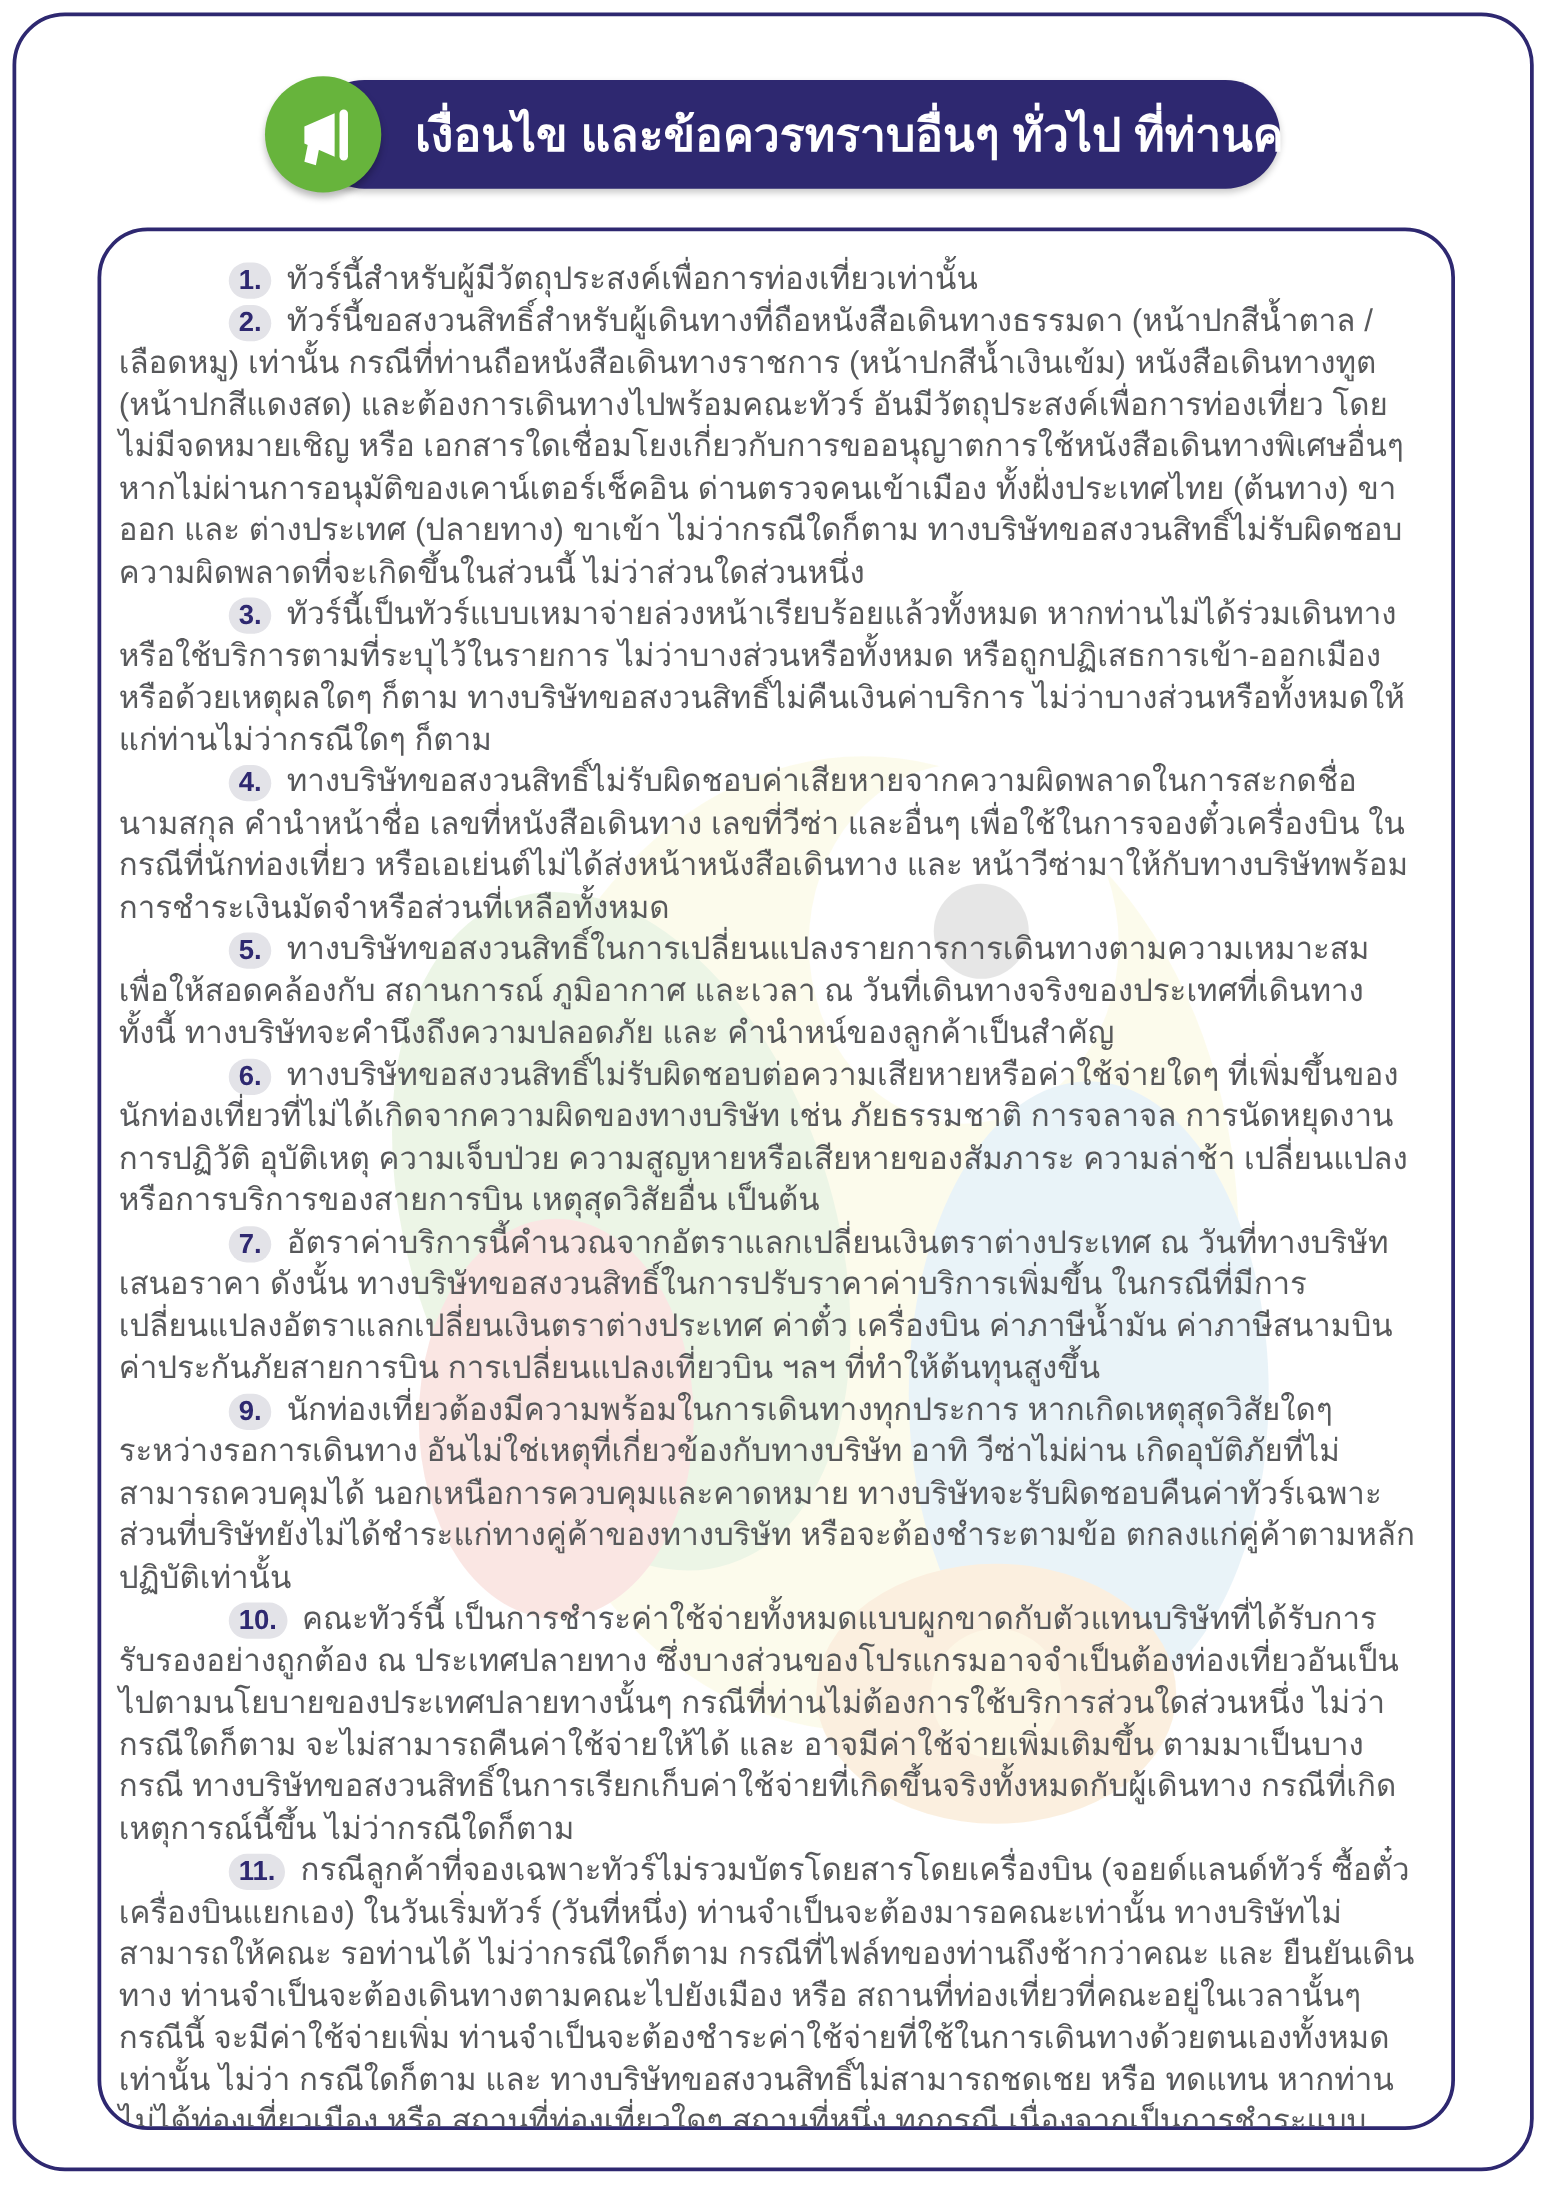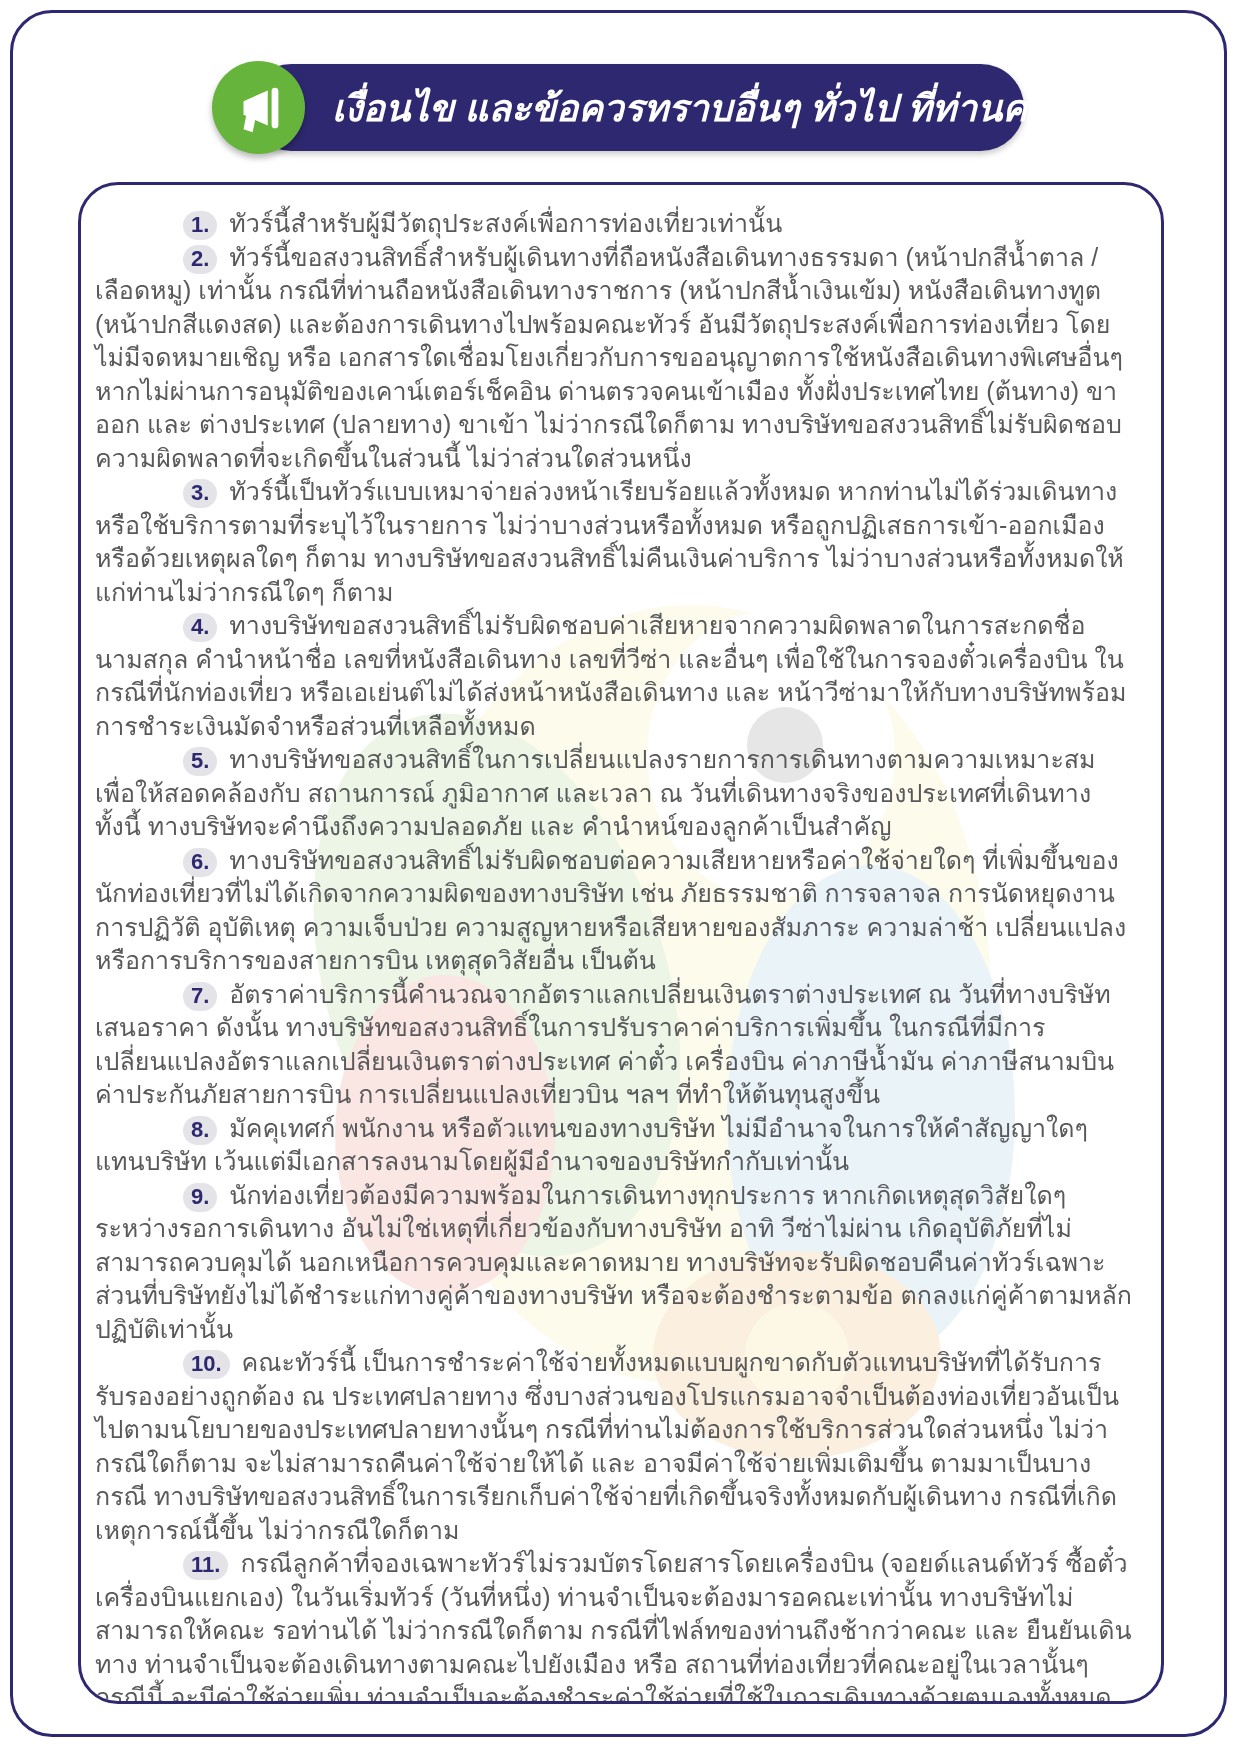--- a/index.html
+++ b/index.html
@@ -16,21 +16,20 @@
   }
   
   .header-banner {
     position:absolute; left:248px; top:64px;
     width:776px; height:87px;
     background:#2e2870;
     border-radius:44px;
     box-shadow:0 3px 6px rgba(0,0,0,.22);
     display:flex; align-items:center;
     padding-left:84px;
-    font-style:italic;
   }
   .icon-circle {
     position:absolute; left:-36px; top:-3px;
     width:93px; height:93px;
     background:#67b43c;
     border-radius:50%;
     box-shadow:0 4px 6px rgba(0,0,0,.28);
     display:flex; align-items:center; justify-content:center;
   }
   .icon-circle svg { width:62px; height:62px; }
@@ -99,18 +98,17 @@
     <circle cx="268" cy="420" r="26" fill="#f5d469"></circle>
   </svg>
   <div class="terms-content">
     <p class="term"><span class="badge">1.</span><span>ทัวร์นี้สำหรับผู้มีวัตถุประสงค์เพื่อการท่องเที่ยวเท่านั้น</span></p>
     <p class="term"><span class="badge">2.</span><span>ทัวร์นี้ขอสงวนสิทธิ์สำหรับผู้เดินทางที่ถือหนังสือเดินทางธรรมดา (หน้าปกสีน้ำตาล / เลือดหมู) เท่านั้น กรณีที่ท่านถือหนังสือเดินทางราชการ (หน้าปกสีน้ำเงินเข้ม) หนังสือเดินทางทูต (หน้าปกสีแดงสด) และต้องการเดินทางไปพร้อมคณะทัวร์ อันมีวัตถุประสงค์เพื่อการท่องเที่ยว โดยไม่มีจดหมายเชิญ หรือ เอกสารใดเชื่อมโยงเกี่ยวกับการขออนุญาตการใช้หนังสือเดินทางพิเศษอื่นๆ หากไม่ผ่านการอนุมัติของเคาน์เตอร์เช็คอิน ด่านตรวจคนเข้าเมือง ทั้งฝั่งประเทศไทย (ต้นทาง) ขาออก และ ต่างประเทศ (ปลายทาง) ขาเข้า ไม่ว่ากรณีใดก็ตาม ทางบริษัทขอสงวนสิทธิ์ไม่รับผิดชอบความผิดพลาดที่จะเกิดขึ้นในส่วนนี้ ไม่ว่าส่วนใดส่วนหนึ่ง</span></p>
     <p class="term"><span class="badge">3.</span><span>ทัวร์นี้เป็นทัวร์แบบเหมาจ่ายล่วงหน้าเรียบร้อยแล้วทั้งหมด หากท่านไม่ได้ร่วมเดินทางหรือใช้บริการตามที่ระบุไว้ในรายการ ไม่ว่าบางส่วนหรือทั้งหมด หรือถูกปฏิเสธการเข้า-ออกเมือง หรือด้วยเหตุผลใดๆ ก็ตาม ทางบริษัทขอสงวนสิทธิ์ไม่คืนเงินค่าบริการ ไม่ว่าบางส่วนหรือทั้งหมดให้แก่ท่านไม่ว่ากรณีใดๆ ก็ตาม</span></p>
     <p class="term"><span class="badge">4.</span><span>ทางบริษัทขอสงวนสิทธิ์ไม่รับผิดชอบค่าเสียหายจากความผิดพลาดในการสะกดชื่อ นามสกุล คำนำหน้าชื่อ เลขที่หนังสือเดินทาง เลขที่วีซ่า และอื่นๆ เพื่อใช้ในการจองตั๋วเครื่องบิน ในกรณีที่นักท่องเที่ยว หรือเอเย่นต์ไม่ได้ส่งหน้าหนังสือเดินทาง และ หน้าวีซ่ามาให้กับทางบริษัทพร้อมการชำระเงินมัดจำหรือส่วนที่เหลือทั้งหมด</span></p>
     <p class="term"><span class="badge">5.</span><span>ทางบริษัทขอสงวนสิทธิ์ในการเปลี่ยนแปลงรายการการเดินทางตามความเหมาะสม เพื่อให้สอดคล้องกับ สถานการณ์ ภูมิอากาศ และเวลา ณ วันที่เดินทางจริงของประเทศที่เดินทาง ทั้งนี้ ทางบริษัทจะคำนึงถึงความปลอดภัย และ คำนำหน์ของลูกค้าเป็นสำคัญ</span></p>
     <p class="term"><span class="badge">6.</span><span>ทางบริษัทขอสงวนสิทธิ์ไม่รับผิดชอบต่อความเสียหายหรือค่าใช้จ่ายใดๆ ที่เพิ่มขึ้นของนักท่องเที่ยวที่ไม่ได้เกิดจากความผิดของทางบริษัท เช่น ภัยธรรมชาติ การจลาจล การนัดหยุดงาน การปฏิวัติ อุบัติเหตุ ความเจ็บป่วย ความสูญหายหรือเสียหายของสัมภาระ ความล่าช้า เปลี่ยนแปลง หรือการบริการของสายการบิน เหตุสุดวิสัยอื่น เป็นต้น</span></p>
     <p class="term"><span class="badge">7.</span><span>อัตราค่าบริการนี้คำนวณจากอัตราแลกเปลี่ยนเงินตราต่างประเทศ ณ วันที่ทางบริษัทเสนอราคา ดังนั้น ทางบริษัทขอสงวนสิทธิ์ในการปรับราคาค่าบริการเพิ่มขึ้น ในกรณีที่มีการเปลี่ยนแปลงอัตราแลกเปลี่ยนเงินตราต่างประเทศ ค่าตั๋ว เครื่องบิน ค่าภาษีน้ำมัน ค่าภาษีสนามบิน ค่าประกันภัยสายการบิน การเปลี่ยนแปลงเที่ยวบิน ฯลฯ ที่ทำให้ต้นทุนสูงขึ้น</span></p>
-    <p class="term"><span class="badge">8.</span><span>มัคคุเทศก์ พนักงาน หรือตัวแทนของทางบริษัท ไม่มีอำนาจในการให้คำสัญญาใดๆ แทนบริษัท เว้นแต่มีเอกสารลงนามโดยผู้มีอำนาจของบริษัทกำกับเท่านั้น</span></p>
     <p class="term"><span class="badge">9.</span><span>นักท่องเที่ยวต้องมีความพร้อมในการเดินทางทุกประการ หากเกิดเหตุสุดวิสัยใดๆ ระหว่างรอการเดินทาง อันไม่ใช่เหตุที่เกี่ยวข้องกับทางบริษัท อาทิ วีซ่าไม่ผ่าน เกิดอุบัติภัยที่ไม่สามารถควบคุมได้ นอกเหนือการควบคุมและคาดหมาย ทางบริษัทจะรับผิดชอบคืนค่าทัวร์เฉพาะส่วนที่บริษัทยังไม่ได้ชำระแก่ทางคู่ค้าของทางบริษัท หรือจะต้องชำระตามข้อ ตกลงแก่คู่ค้าตามหลักปฏิบัติเท่านั้น</span></p>
     <p class="term"><span class="badge">10.</span><span>คณะทัวร์นี้ เป็นการชำระค่าใช้จ่ายทั้งหมดแบบผูกขาดกับตัวแทนบริษัทที่ได้รับการรับรองอย่างถูกต้อง ณ ประเทศปลายทาง ซึ่งบางส่วนของโปรแกรมอาจจำเป็นต้องท่องเที่ยวอันเป็นไปตามนโยบายของประเทศปลายทางนั้นๆ กรณีที่ท่านไม่ต้องการใช้บริการส่วนใดส่วนหนึ่ง ไม่ว่ากรณีใดก็ตาม จะไม่สามารถคืนค่าใช้จ่ายให้ได้ และ อาจมีค่าใช้จ่ายเพิ่มเติมขึ้น ตามมาเป็นบางกรณี ทางบริษัทขอสงวนสิทธิ์ในการเรียกเก็บค่าใช้จ่ายที่เกิดขึ้นจริงทั้งหมดกับผู้เดินทาง กรณีที่เกิดเหตุการณ์นี้ขึ้น ไม่ว่ากรณีใดก็ตาม</span></p>
     <p class="term"><span class="badge">11.</span><span>กรณีลูกค้าที่จองเฉพาะทัวร์ไม่รวมบัตรโดยสารโดยเครื่องบิน (จอยด์แลนด์ทัวร์ ซื้อตั๋วเครื่องบินแยกเอง) ในวันเริ่มทัวร์ (วันที่หนึ่ง) ท่านจำเป็นจะต้องมารอคณะเท่านั้น ทางบริษัทไม่สามารถให้คณะ รอท่านได้ ไม่ว่ากรณีใดก็ตาม กรณีที่ไฟล์ทของท่านถึงช้ากว่าคณะ และ ยืนยันเดินทาง ท่านจำเป็นจะต้องเดินทางตามคณะไปยังเมือง หรือ สถานที่ท่องเที่ยวที่คณะอยู่ในเวลานั้นๆ กรณีนี้ จะมีค่าใช้จ่ายเพิ่ม ท่านจำเป็นจะต้องชำระค่าใช้จ่ายที่ใช้ในการเดินทางด้วยตนเองทั้งหมดเท่านั้น ไม่ว่า กรณีใดก็ตาม และ ทางบริษัทขอสงวนสิทธิ์ไม่สามารถชดเชย หรือ ทดแทน หากท่านไม่ได้ท่องเที่ยวเมือง หรือ สถานที่ท่องเที่ยวใดๆ สถานที่หนึ่ง ทุกกรณี เนื่องจากเป็นการชำระแบบเหมาจ่ายกับตัวแทนแล้วทั้งหมด</span></p>
   </div>
 </div>
 
 </body></html>

